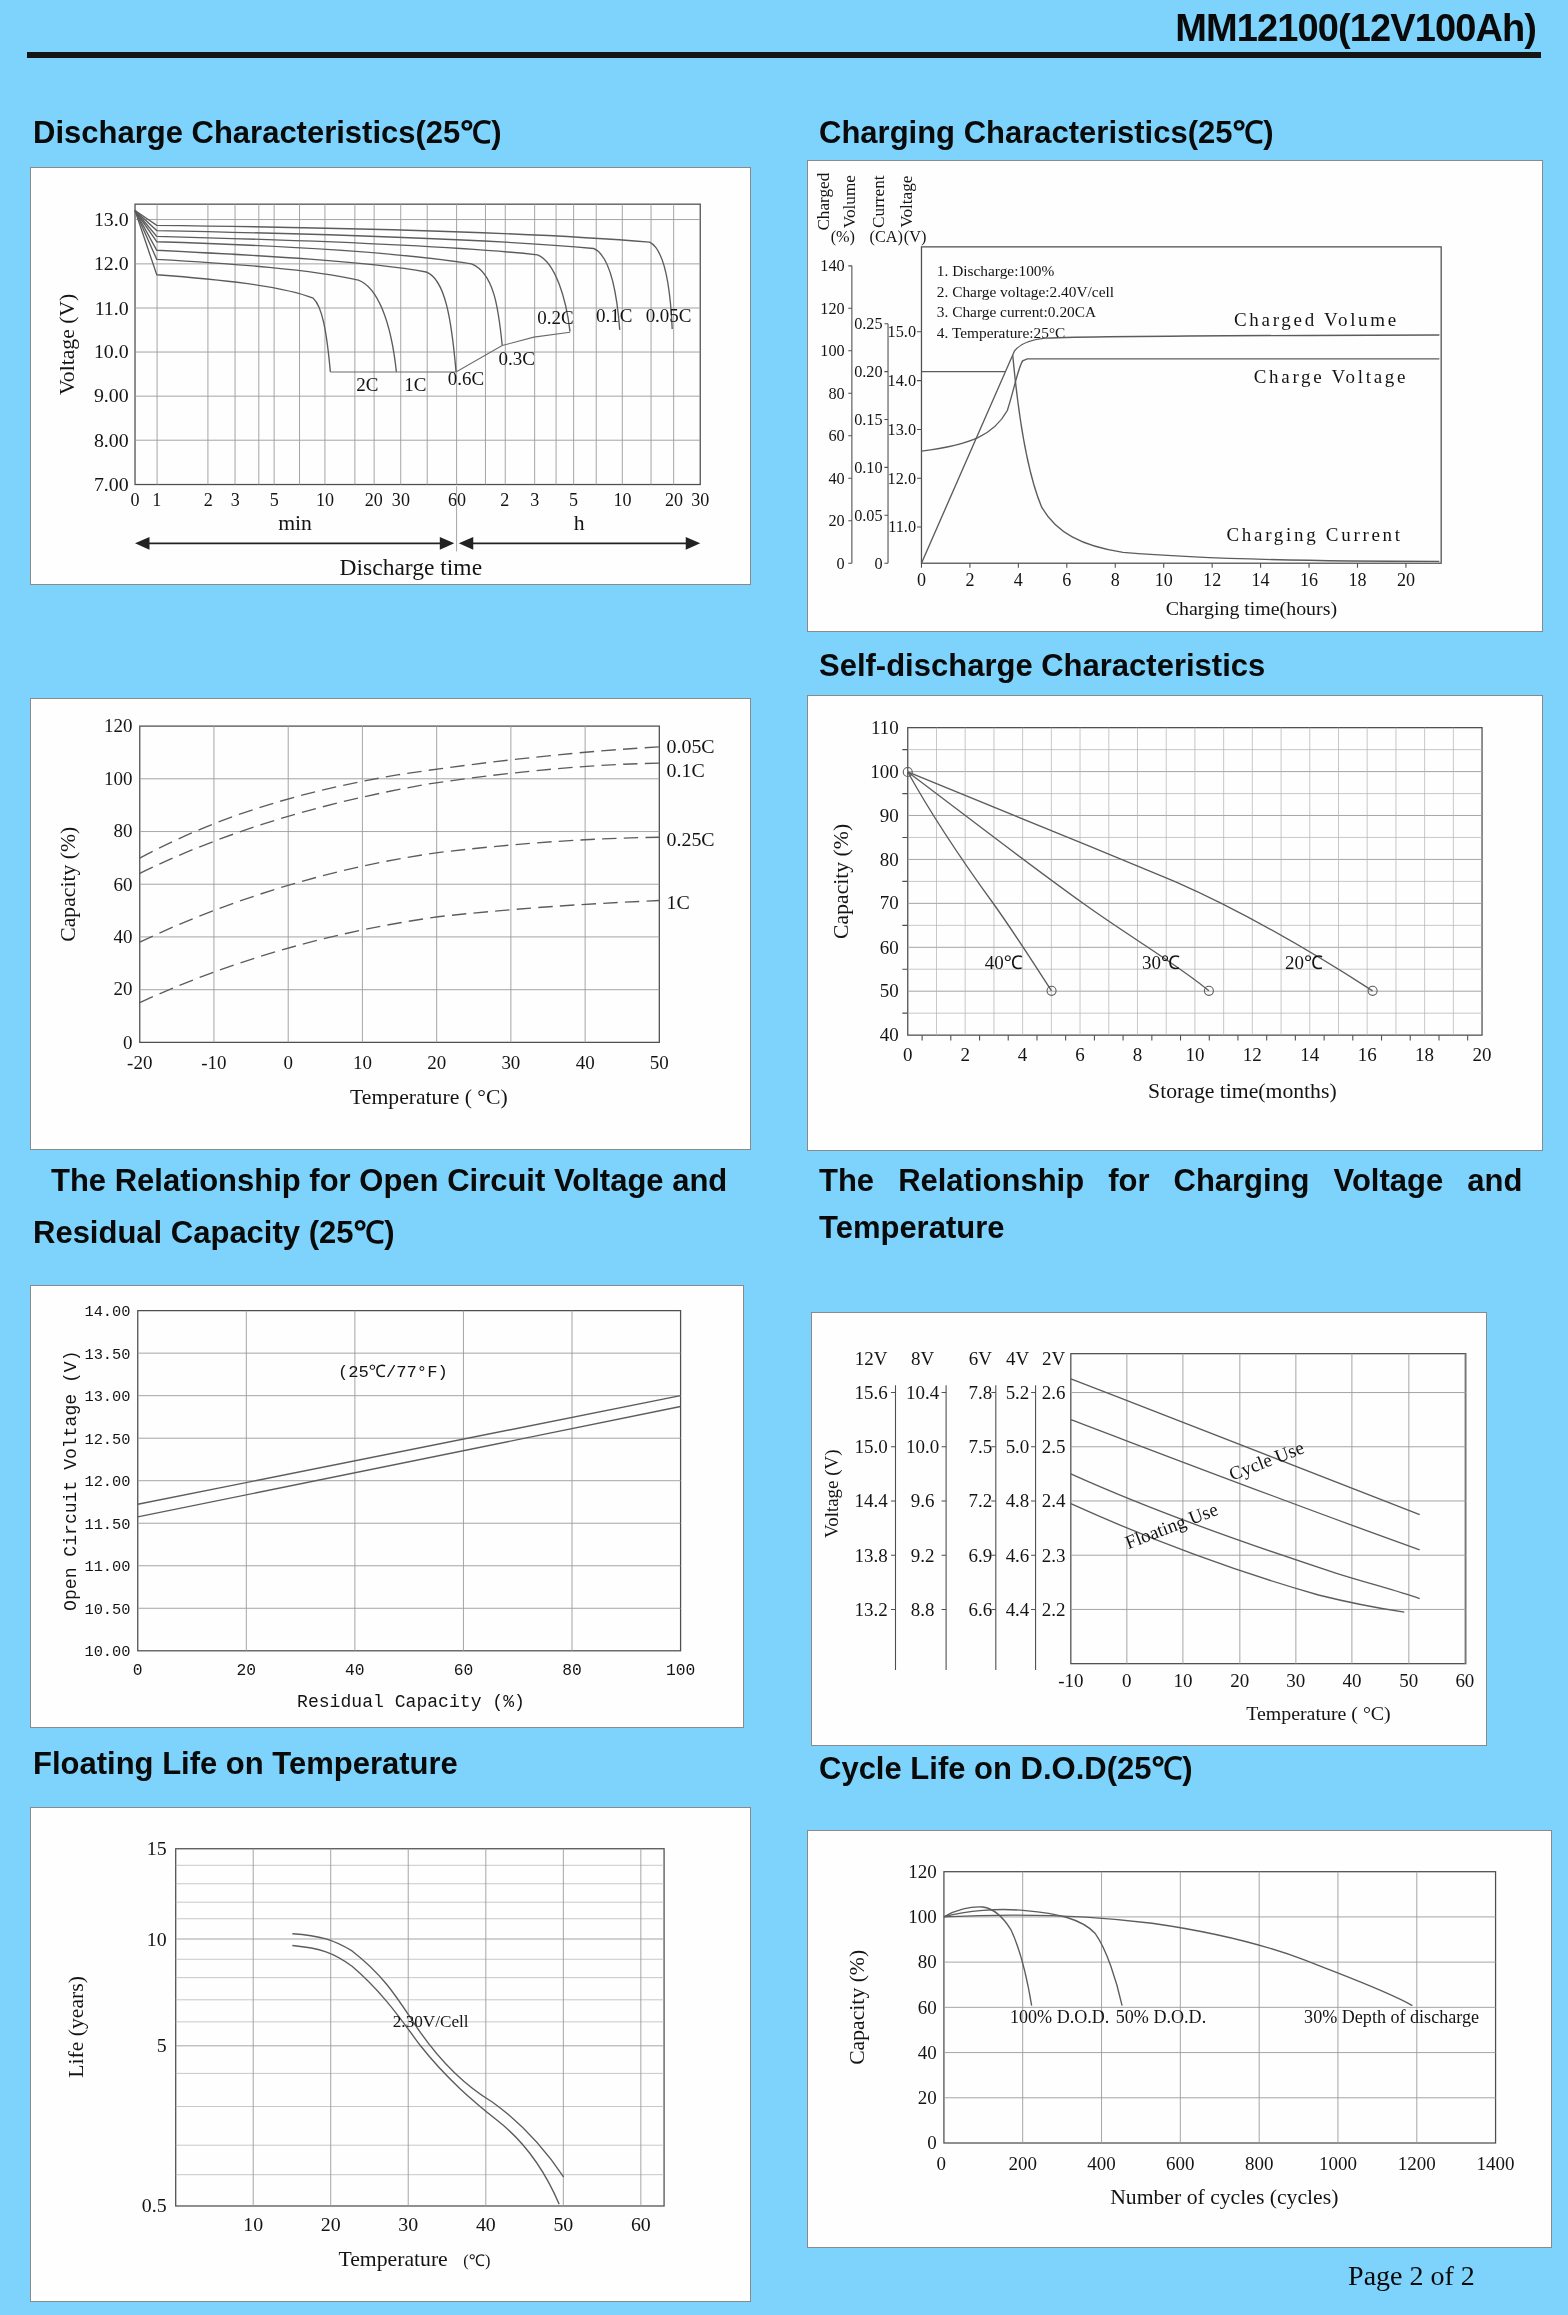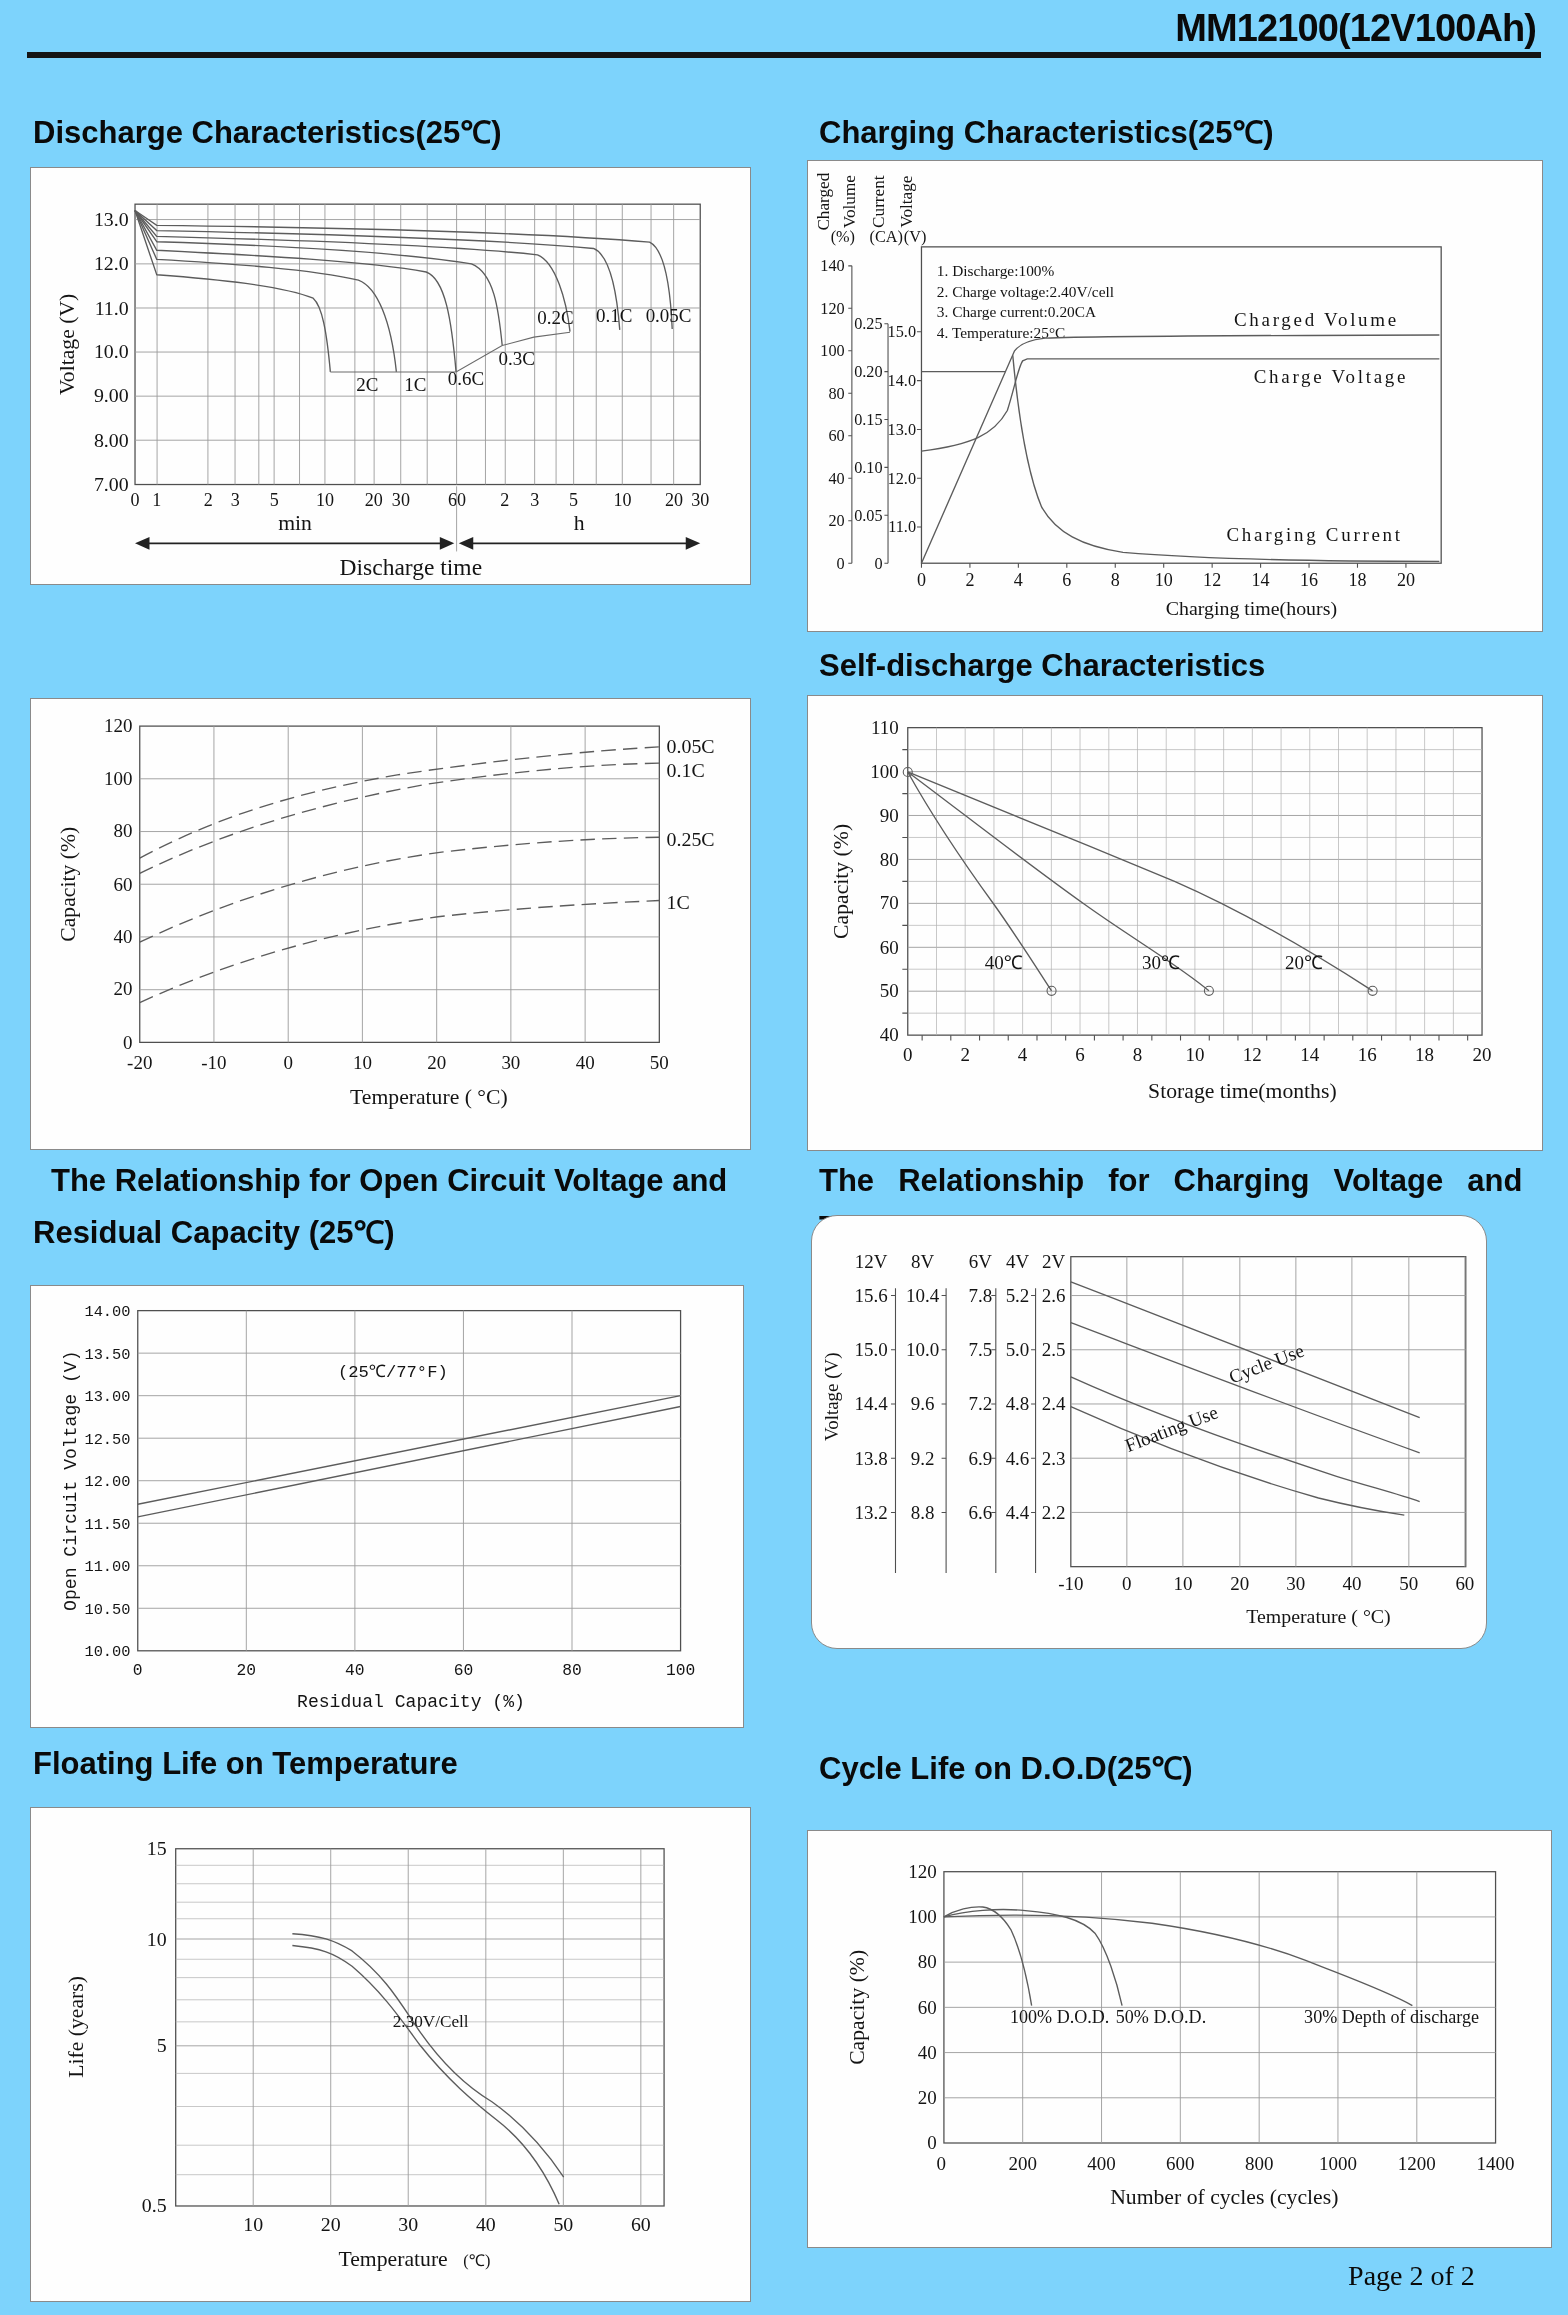--- a/index.html
+++ b/index.html
@@ -315,21 +315,21 @@
       <text class="t18 mid" x="238" y="430">20</text>
       <text class="t18 mid" x="358" y="430">40</text>
       <text class="t18 mid" x="478" y="430">60</text>
       <text class="t18 mid" x="598" y="430">80</text>
       <text class="t18 mid" x="718" y="430">100</text>
       <text class="t20 mid" x="420" y="465">Residual Capacity (%)</text>
     </g>
   </svg>
   </div>
 
-  <div class="box" style="left:811px;top:1215px;width:674px;height:432px;border-radius:26px;">
+  <div class="box" style="left:811px;top:1312px;width:674px;height:432px;">
   <svg width="674" height="432" viewBox="0 0 745 478">
     <g class="ser">
       <text class="t21 mid" x="65" y="58">12V</text>
       <text class="t21 mid" x="122" y="58">8V</text>
       <text class="t21 mid" x="186" y="58">6V</text>
       <text class="t21 mid" x="227" y="58">4V</text>
       <text class="t21 mid" x="267" y="58">2V</text>
     </g>
     <g class="ser">
       <text class="t21 mid" x="65" y="95">15.6</text>

